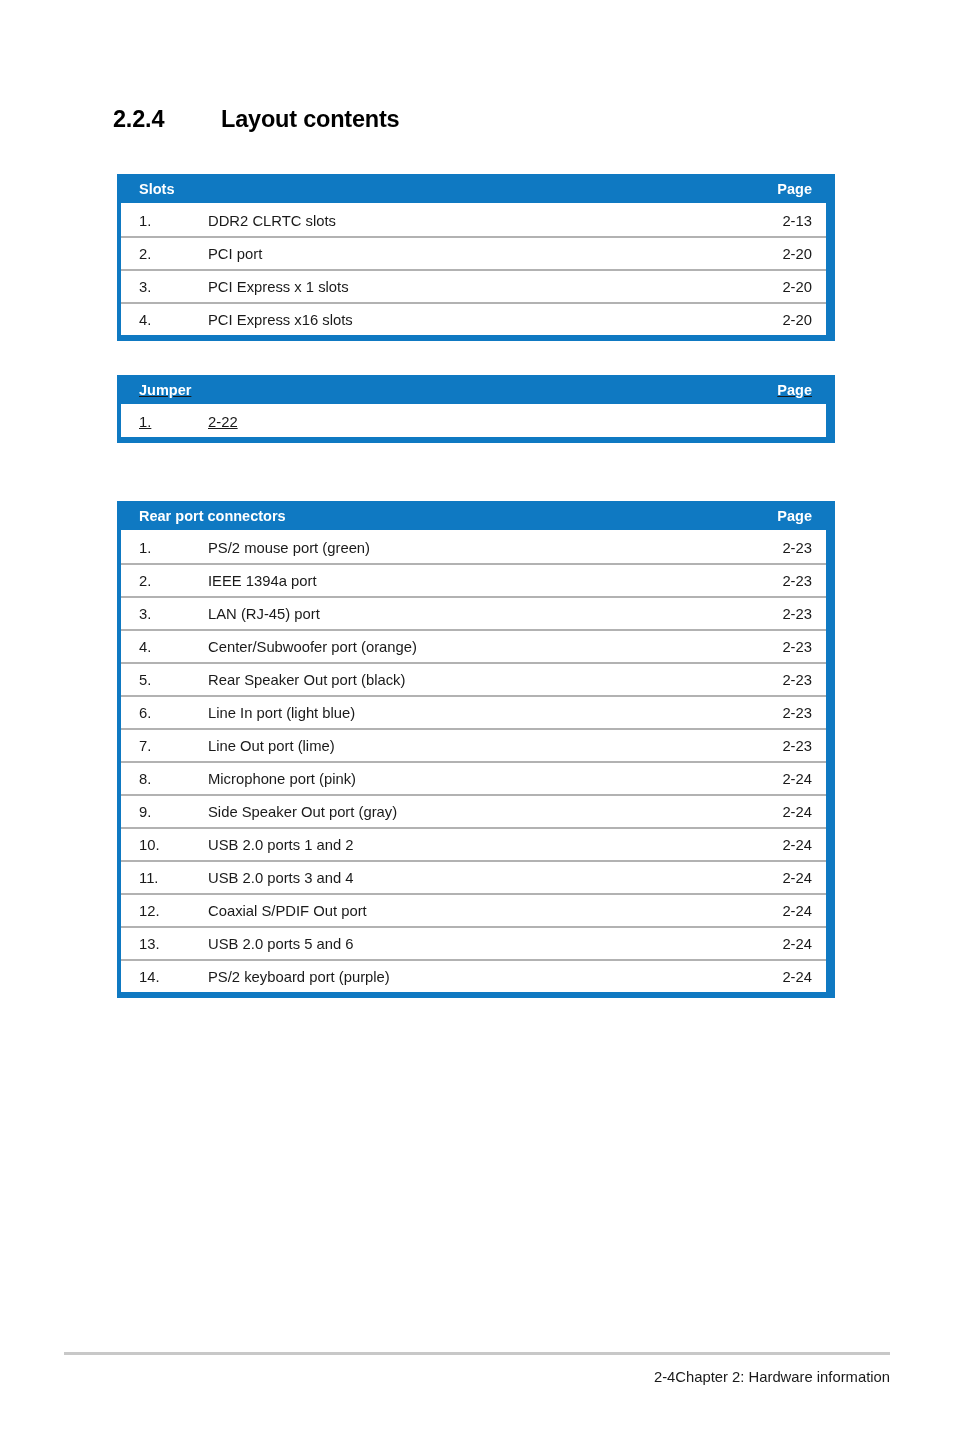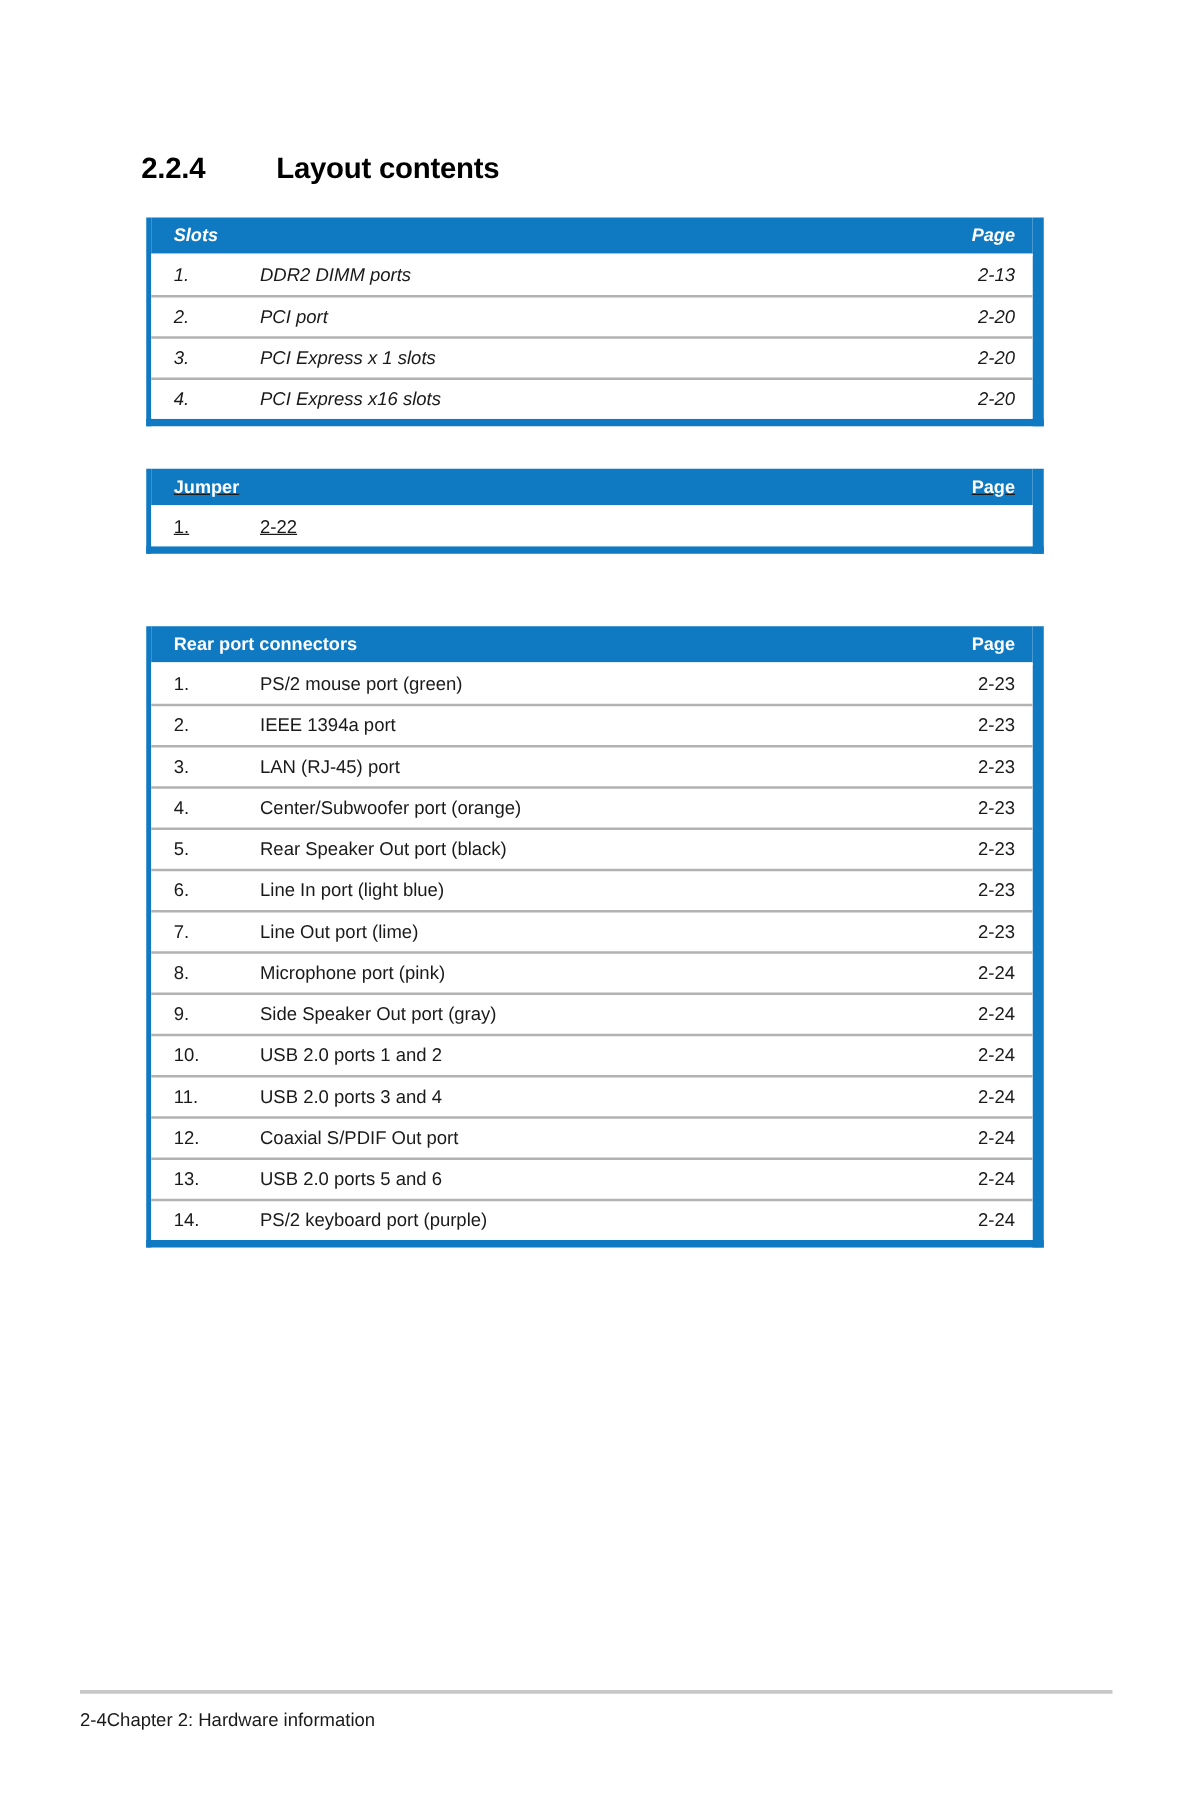--- a/index.html
+++ b/index.html
@@ -20,21 +20,21 @@
     position: absolute;
     left: 0; top: 0;
     width: 954px;
     height: 1438px;
   }
 
   
   .section-heading {
     position: absolute;
     left: 113px;
-    top: 121px;
+    top: 106px;
     display: flex;
     align-items: flex-end;
     font-size: 23.5px;
     font-weight: bold;
     letter-spacing: -0.2px;
     color: #000000;
     white-space: nowrap;
   }
   .section-heading .sec-num {
     width: 108px;
@@ -101,40 +101,40 @@
     white-space: nowrap;
   }
   .row .c-page {
     flex: 0 0 auto;
     padding-right: 14px;
     text-align: center;
     white-space: nowrap;
   }
 
   
-  #table-slots   { top: 174px; font-style: italic; }
+  #table-slots   { top: 174px; }
   #table-jumper  { top: 375px; text-decoration: underline; }
   #table-rear    { top: 501px; }
 
   
   .footer-rule {
     position: absolute;
     left: 64px;
     top: 1352px;
     width: 826px;
     height: 3px;
     background: #c8c8c8;
   }
   .footer {
     position: absolute;
     left: 64px;
     top: 1369px;
     width: 826px;
     display: flex;
-    justify-content: flex-start;
+    justify-content: flex-end;
     align-items: baseline;
     font-size: 14.8px;
     color: #1a1a1a;
   }
   .footer .f-left  { white-space: nowrap; }
   .footer .f-right { white-space: nowrap; }
 </style>
 </head>
 <body>
 
@@ -145,21 +145,21 @@
     <span class="sec-title">Layout contents</span>
   </div>
 
   <div class="tbl" id="table-slots">
       <div class="tbl-head">
         <span class="h-label">Slots</span>
         <span class="h-page">Page</span>
       </div>
       <div class="row first">
         <span class="c-num">1.</span>
-        <span class="c-text">DDR2 DIMM ports</span>
+        <span class="c-text">DDR2 CLRTC slots</span>
         <span class="c-page">2-13</span>
       </div>
       <div class="row">
         <span class="c-num">2.</span>
         <span class="c-text">PCI port</span>
         <span class="c-page">2-20</span>
       </div>
       <div class="row">
         <span class="c-num">3.</span>
         <span class="c-text">PCI Express x 1 slots</span>

